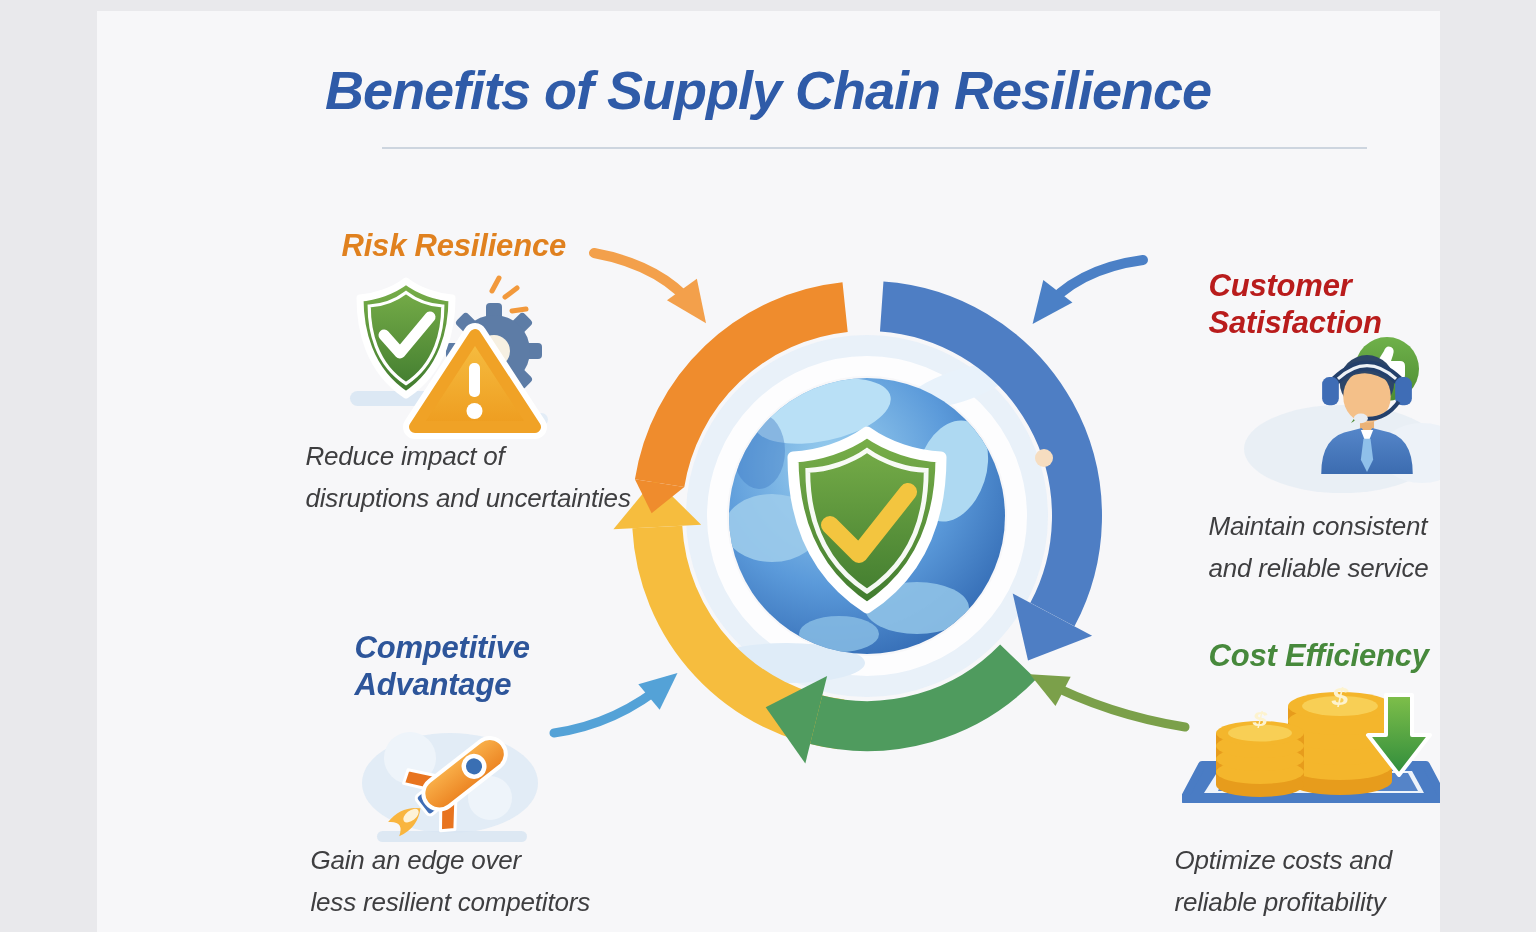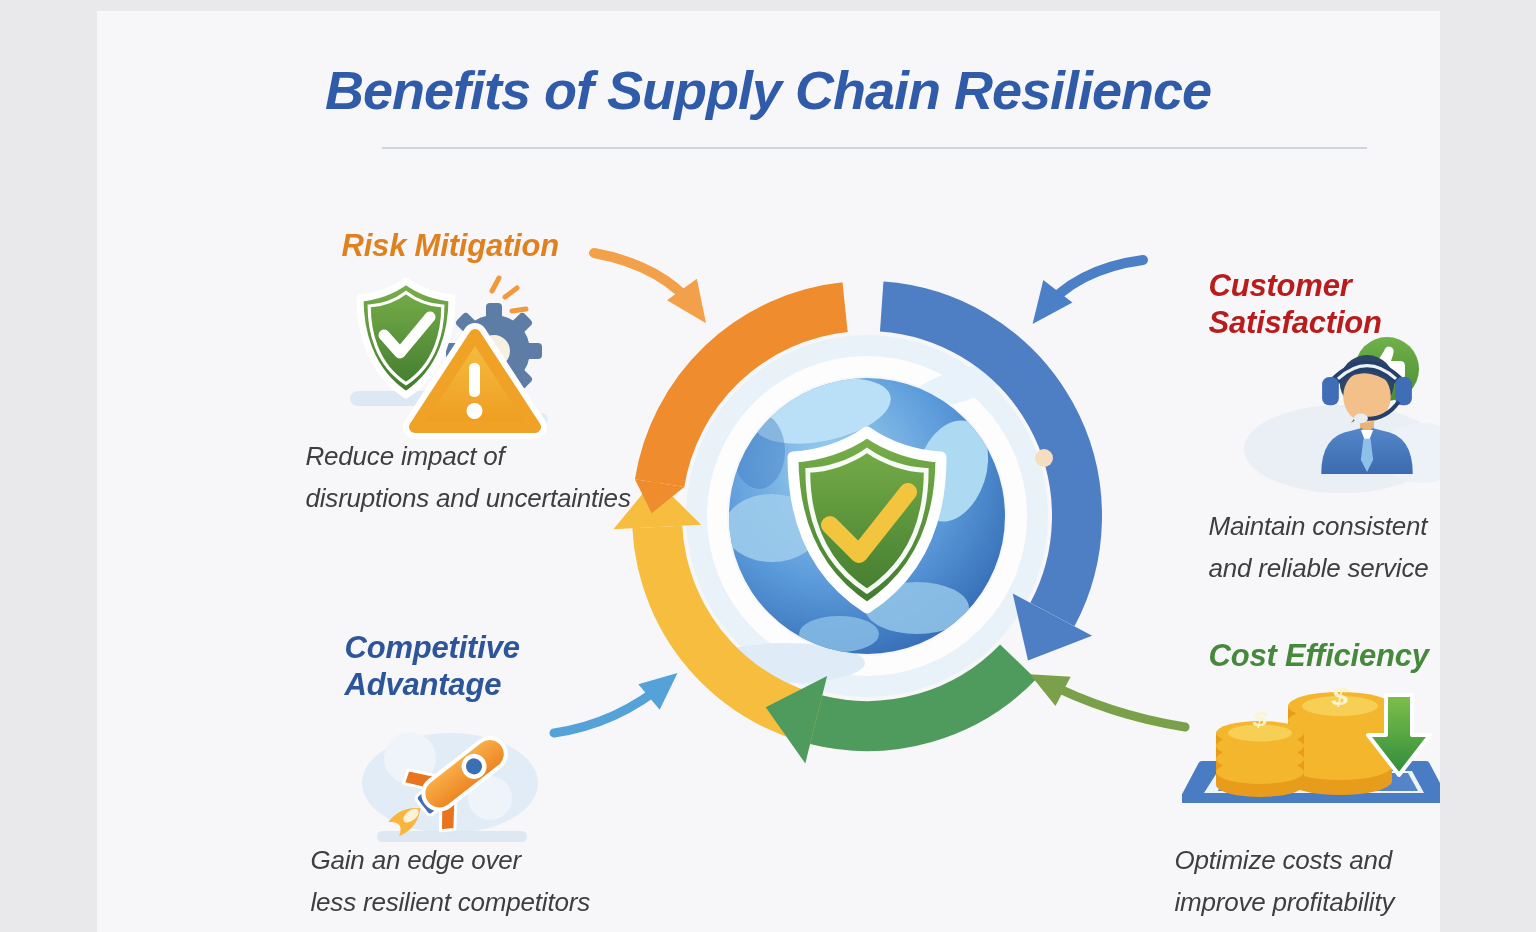--- a/index.html
+++ b/index.html
@@ -20,21 +20,21 @@
     white-space:pre-line;letter-spacing:-0.2px;
   }
   .benefit-desc{
     position:absolute;font-size:26px;line-height:42px;color:#3e3e40;
     white-space:pre-line;letter-spacing:-0.2px;
   }
   .lbl-risk{left:245px;top:216px;color:#e0811f;}
   .desc-risk{left:209px;top:424px;}
   .lbl-customer{left:1112px;top:256px;color:#b91c1c;}
   .desc-customer{left:1112px;top:494px;}
-  .lbl-competitive{left:248px;top:618px;color:#2d559a;}
+  .lbl-competitive{left:258px;top:618px;color:#2d559a;}
   .desc-competitive{left:214px;top:828px;}
   .lbl-cost{left:1112px;top:626px;color:#47893c;}
   .desc-cost{left:1078px;top:828px;}
   .abs{position:absolute;}
   svg{display:block;}
 </style>
 </head>
 <body>
 
 <div class="stage">
@@ -118,21 +118,21 @@
         <path d="M0.5,1 L9.5,5 L0.5,9 Z" fill="#7ba04a"></path>
         </marker>
     </defs>
     <path d="M 497 242 Q 568 255 601 301" fill="none" stroke="#f3a04b" stroke-width="10" stroke-linecap="round" marker-end="url(#mOr)"></path>
     <path d="M 1046 249 Q 978 258 944 302" fill="none" stroke="#4b80c6" stroke-width="10" stroke-linecap="round" marker-end="url(#mBl)"></path>
     <path d="M 457 722 Q 520 713 571 670" fill="none" stroke="#54a2d7" stroke-width="9" stroke-linecap="round" marker-end="url(#mLb)"></path>
     <path d="M 1088 716 Q 1012 704 944 669" fill="none" stroke="#7ba04a" stroke-width="9" stroke-linecap="round" marker-end="url(#mOl)"></path>
   </svg>
 
   <div>
-    <div class="benefit-label lbl-risk">Risk Mitigation</div>
+    <div class="benefit-label lbl-risk">Risk Resilience</div>
     <svg class="abs" style="left:245px;top:262px;" width="220" height="170" viewBox="0 0 220 170">
       <defs>
         <linearGradient id="gShieldSm" x1="0" y1="0" x2="0" y2="1">
           <stop offset="0%" stop-color="#7ab04a"></stop>
             <stop offset="100%" stop-color="#3f7a2e"></stop>
         </linearGradient>
         <linearGradient id="gTri" x1="0" y1="0" x2="0" y2="1">
           <stop offset="0%" stop-color="#f6bf43"></stop>
             <stop offset="100%" stop-color="#ee9c1f"></stop>
         </linearGradient>
@@ -286,16 +286,16 @@
           <rect x="34" y="60" width="88" height="13"></rect>
             <ellipse cx="78" cy="73" rx="44" ry="12" fill="#f4b62c"></ellipse>
         </g>
         <ellipse cx="78" cy="60" rx="44" ry="12" fill="#f4b62c"></ellipse>
         <ellipse cx="78" cy="60" rx="32" ry="8.5" fill="#f8cf55"></ellipse>
         <text x="78" y="68" transform="translate(0,-8) scale(1,0.78) translate(0,10)" font-family="Liberation Sans, sans-serif" font-weight="bold" font-size="26" fill="#fdf3cf" text-anchor="middle">$</text>
       </g>
       <path d="M204,22 h26 v40 h18 l-31,40 -31,-40 h18 z" fill="url(#gDnArrow)" stroke="#ffffff" stroke-width="4" stroke-linejoin="round"></path>
     </svg>
     <div class="benefit-desc desc-cost">Optimize costs and
-improve profitability</div>
+reliable profitability</div>
   </div>
 
 </div>
 
 </body></html>

